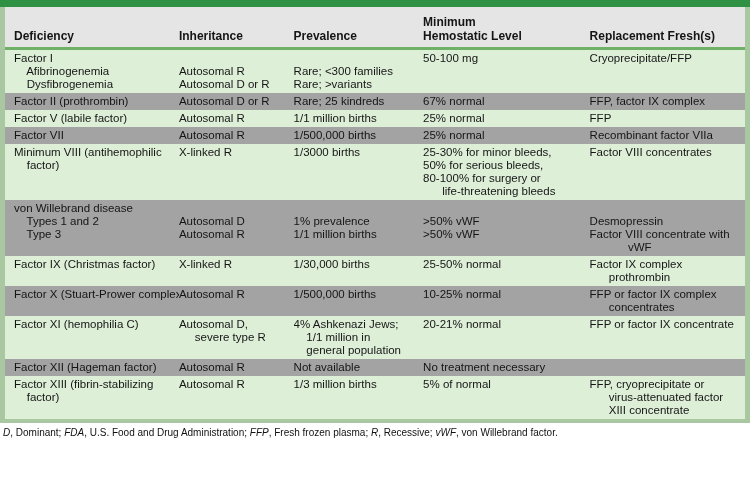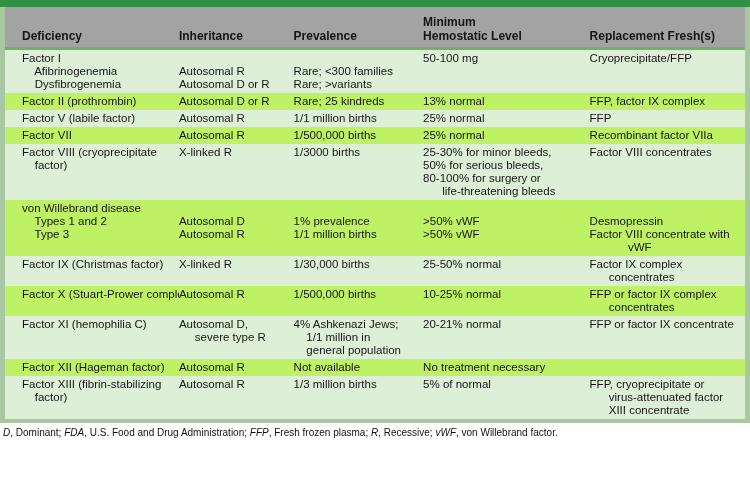--- a/index.html
+++ b/index.html
@@ -40,34 +40,34 @@
   th {
     text-align: left;
     vertical-align: bottom;
     font-size: 12px;
     font-weight: bold;
     color: #151515;
     padding: 8px 2px 4px 0;
     border-bottom: 3px solid #6fb267;
     white-space: pre;
     line-height: 14px;
-    background: #a3a3a3;
+    background: #e5e5e5;
   }
   td {
     vertical-align: top;
     font-size: 11.5px;
     line-height: 13px;
     color: #151515;
     padding: 2px 2px 2px 0;
     white-space: pre;
     overflow: hidden;
   }
-  th.first, td.first { padding-left: 17px; }
+  th.first, td.first { padding-left: 9px; }
   tr.tint td { background: #deefd8; }
-  tr.plain td { background: #bef264; }
+  tr.plain td { background: #a3a3a3; }
   .footnotes {
     padding: 4px 2px 0 3px;
     color: #111111;
   }
   .fnline {
     font-size: 10px;
     line-height: 12.5px;
     white-space: nowrap;
   }
   .fnline .it { font-style: italic; }
@@ -109,39 +109,39 @@
           <td>
 Rare; &lt;300 families
 Rare; &gt;variants</td>
           <td>50-100 mg</td>
           <td>Cryoprecipitate/FFP</td>
         </tr>
         <tr class="plain">
           <td class="first">Factor II (prothrombin)</td>
           <td>Autosomal D or R</td>
           <td>Rare; 25 kindreds</td>
-          <td>13% normal</td>
+          <td>67% normal</td>
           <td>FFP, factor IX complex</td>
         </tr>
         <tr class="tint">
           <td class="first">Factor V (labile factor)</td>
           <td>Autosomal R</td>
           <td>1/1 million births</td>
           <td>25% normal</td>
           <td>FFP</td>
         </tr>
         <tr class="plain">
           <td class="first">Factor VII</td>
           <td>Autosomal R</td>
           <td>1/500,000 births</td>
           <td>25% normal</td>
           <td>Recombinant factor VIIa</td>
         </tr>
         <tr class="tint">
-          <td class="first">Factor VIII (cryoprecipitate
+          <td class="first">Minimum VIII (antihemophilic
     factor)</td>
           <td>X-linked R</td>
           <td>1/3000 births</td>
           <td>25-30% for minor bleeds,
 50% for serious bleeds,
 80-100% for surgery or
       life-threatening bleeds</td>
           <td>Factor VIII concentrates</td>
         </tr>
         <tr class="plain">
@@ -161,21 +161,21 @@
 Desmopressin
 Factor VIII concentrate with
             vWF</td>
         </tr>
         <tr class="tint">
           <td class="first">Factor IX (Christmas factor)</td>
           <td>X-linked R</td>
           <td>1/30,000 births</td>
           <td>25-50% normal</td>
           <td>Factor IX complex
-      concentrates</td>
+      prothrombin</td>
         </tr>
         <tr class="plain">
           <td class="first">Factor X (Stuart-Prower complex)</td>
           <td>Autosomal R</td>
           <td>1/500,000 births</td>
           <td>10-25% normal</td>
           <td>FFP or factor IX complex
       concentrates</td>
         </tr>
         <tr class="tint">

